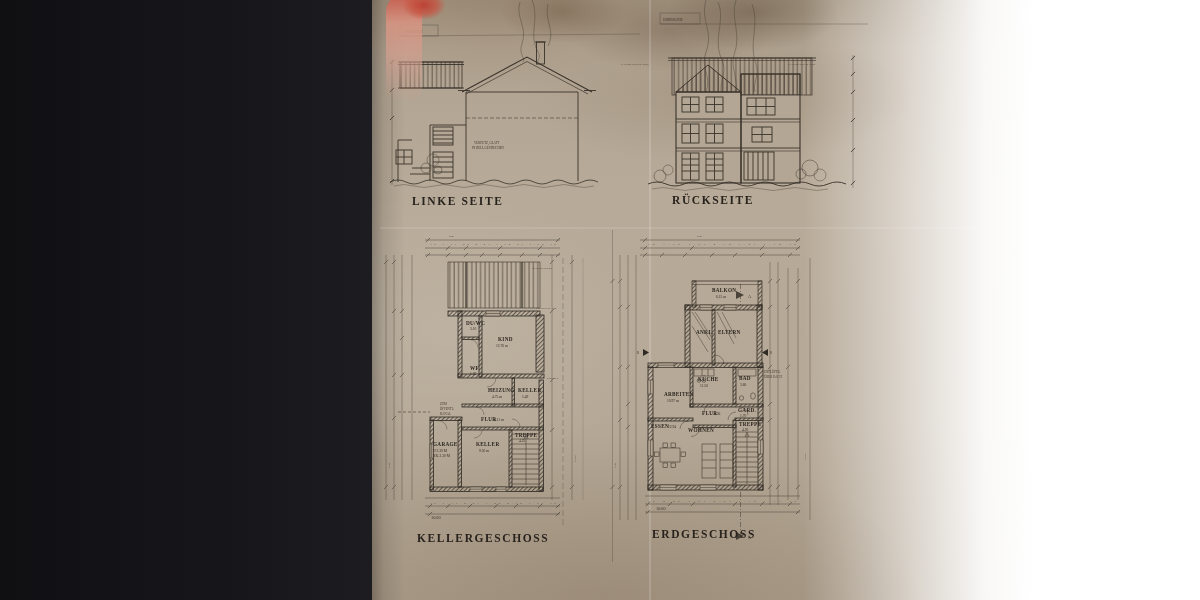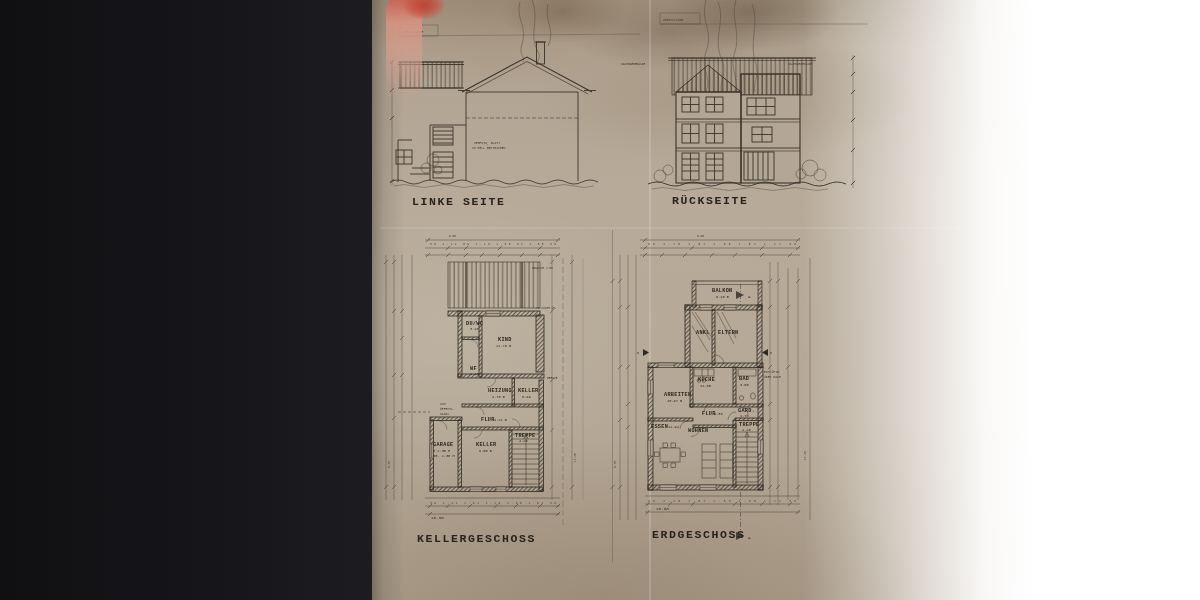--- a/index.html
+++ b/index.html
@@ -1,18 +1,18 @@
 <!DOCTYPE html>
 <html><head>
 <meta charset="utf-8">
 <style>
   html,body{margin:0;padding:0;background:#000;}
   .stage{position:relative;width:1200px;height:600px;overflow:hidden;
          background:linear-gradient(90deg,#101013 0%,#17161a 20%,#1d1c20 31%,#0e0d10 31.2%);
-         font-family:Liberation Mono, monospace;}
+         font-family:Liberation Serif, serif;}
   .paper{position:absolute;left:372px;top:0;width:828px;height:600px;
     background:
       radial-gradient(90px 45px at 23% 2%, rgba(118,96,74,.55), transparent 70%),
       radial-gradient(150px 60px at 36% 5%, rgba(108,88,68,.45), transparent 70%),
       radial-gradient(120px 55px at 46% 2%, rgba(96,78,60,.5), transparent 72%),
       radial-gradient(230px 120px at 15% 0%, rgba(139,117,94,.38), transparent 75%),
       radial-gradient(260px 90px at 42% 16%, rgba(124,104,82,.22), transparent 75%),
       radial-gradient(320px 200px at 9% 55%, rgba(255,255,255,.10), transparent 70%),
       radial-gradient(420px 220px at 28% 100%, rgba(118,98,78,.26), transparent 75%),
       linear-gradient(90deg, rgba(0,0,0,.28) 0, rgba(0,0,0,.10) 1.4%, rgba(0,0,0,0) 4%),

